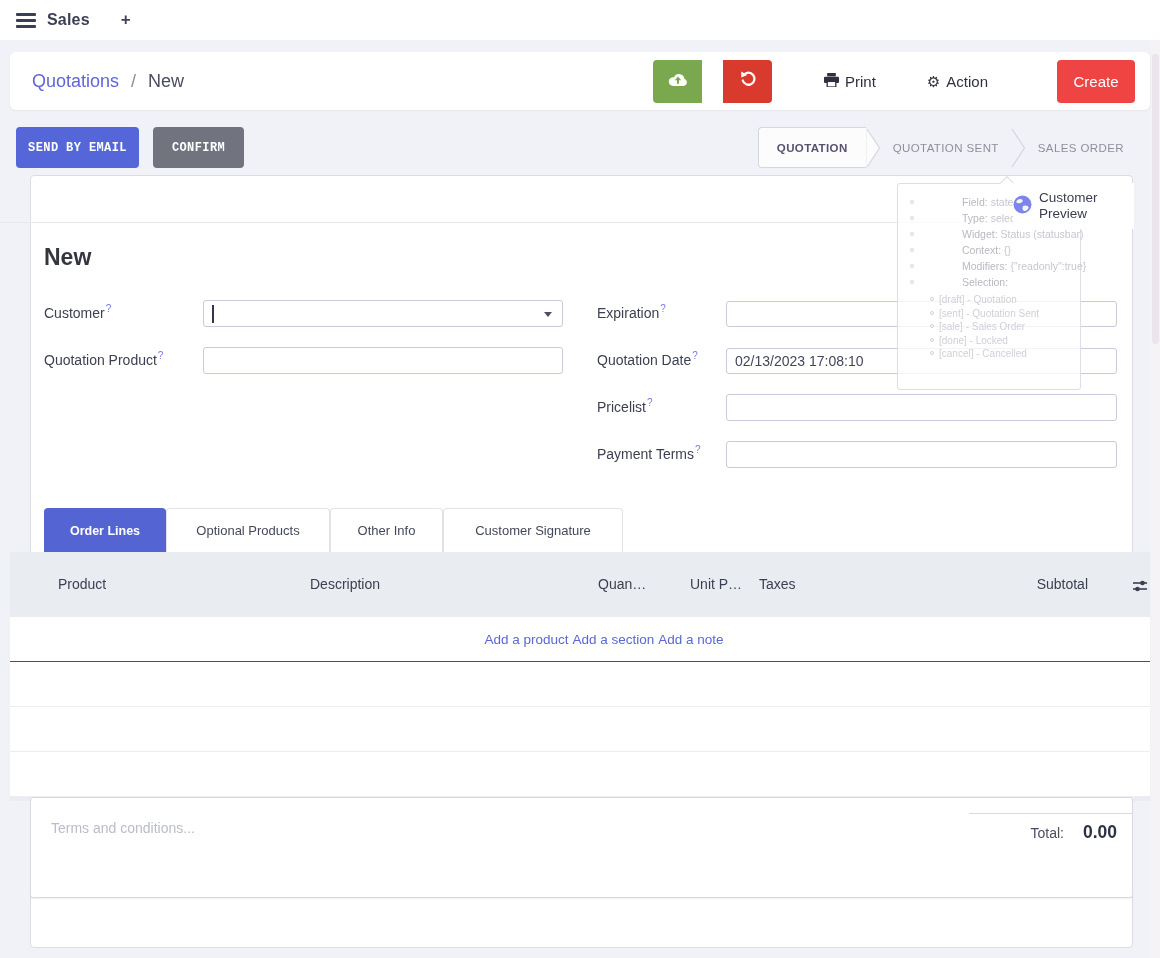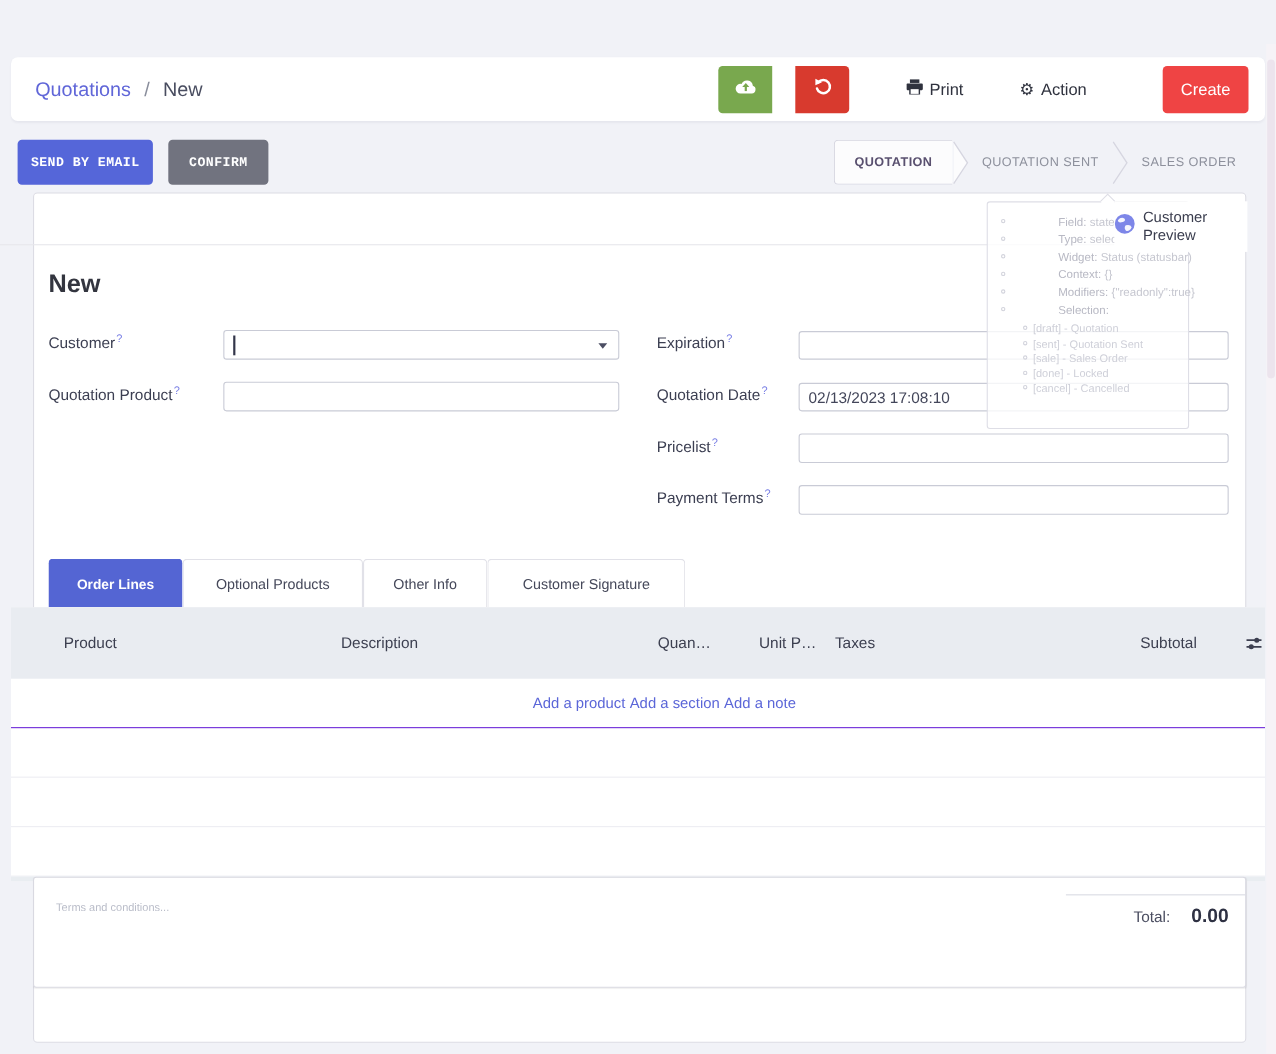--- a/index.html
+++ b/index.html
@@ -78,35 +78,44 @@
   .col-h { position:absolute; top:24px; font-size:14px; color:#3c3f50; cursor:pointer; white-space:nowrap; }
   .ch-product { left:48px; } .ch-desc { left:300px; } .ch-qty { left:588px; } .ch-unit { left:680px; } .ch-tax { left:749px; }
   .ch-sub { right:62px; } .ch-opt { position:absolute; right:3px; top:26px; cursor:pointer; }
   .olist-addrow { height:45px; display:flex; align-items:center; gap:4px; padding-left:48px; border-bottom:1px solid #6d28d9;justify-content:center; }
   .add-link { font-size:13.5px; color:#5b66d8; cursor:pointer; }
   .olist-row { height:45px; border-bottom:1px solid #ededf2; }
   .olist-foot { height:4px; background:#e9edf1; }
 
   
   .terms-box { position:absolute; left:30px; top:797px; width:1103px; height:101px; background:#fff; border:1px solid #d9d9e1; border-radius:3px; box-shadow:0 1px 1px rgba(0,0,0,.06); z-index:3; }
-  .terms-ph { position:absolute; left:20px; top:22px; font-size:10px; color:#babdc9; }
+  .terms-ph { position:absolute; left:20px; top:22px; font-size:14px; color:#babdc9; }
   .total-line { position:absolute; right:0; top:15px; width:163px; height:1px; background:#d9dbe3; }
   .total-wrap { position:absolute; right:15px; top:24px; display:flex; align-items:baseline; }
   .total-lab { font-size:14px; color:#4a4d60; margin-right:19px; }
   .total-val { font-size:17.5px; font-weight:700; color:#2e3143; }
 
   
   .scroll-track { position:absolute; right:0; top:40px; width:9px; height:918px; background:#f6f3f7; }
   .scroll-thumb { position:absolute; right:1px; top:14px; width:7px; height:290px; background:#ece4ed; border-radius:4px; }
 </style>
 </head>
 <body>
 
 <div class="page">
 
+  <div class="topbar">
+    <div class="menu-btn">
+        <span></span>
+        <span></span>
+        <span></span>
+      </div>
+    <div class="app-name">Sales</div>
+    <div class="tab-plus">+</div>
+  </div>
 
   <div class="crumb-card">
     <div class="crumbs">
       <span class="crumb-link">Quotations</span>
       <span class="crumb-sep">/</span>
       <span class="crumb-current">New</span>
     </div>
     <div class="hdr-right">
       <div class="btn-sq btn-green">
         <span>

